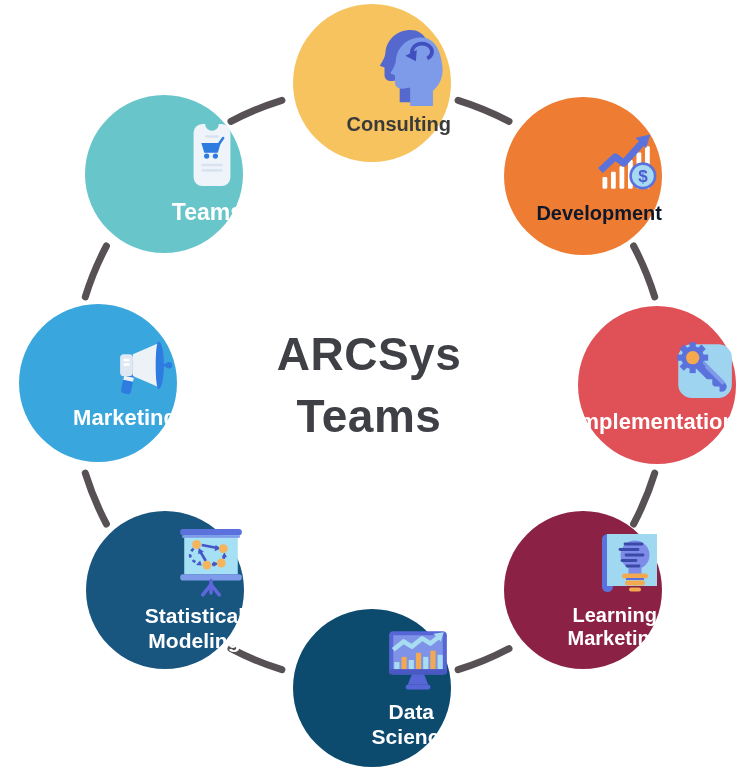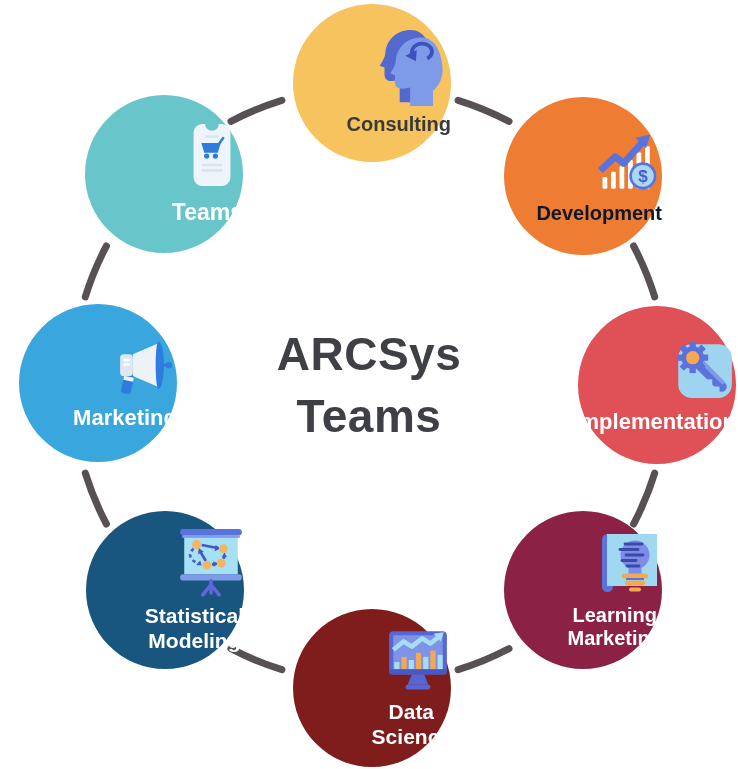--- a/index.html
+++ b/index.html
@@ -124,21 +124,21 @@
           <rect x="27" y="49.5" width="20" height="5" rx="2.5"></rect>
           <rect x="31" y="56.5" width="12" height="4" rx="2"></rect>
         </g>
         <line x1="28" y1="48" x2="46" y2="48" stroke="#5B72DC" stroke-width="2"></line>
       </svg>
     </span>
     <div class="label" style="color: rgb(255, 255, 255);">Learning
 Marketing</div>
   </div>
 
-  <div class="node node--data-science" style="left: 293px; top: 609px; background: #7f1d1d;">
+  <div class="node node--data-science" style="left: 293px; top: 609px; background: #0c4a6e;">
     <span class="icon">
       <svg width="66" height="66" viewBox="0 0 64 64">
         <rect x="4" y="4" width="56" height="42" rx="4" fill="#5666D6"></rect>
         <rect x="8" y="8" width="48" height="33" fill="#7E93E8"></rect>
         <g>
           <rect x="9" y="34" width="5" height="7" fill="#A8DCF0"></rect>
           <rect x="16" y="29" width="5" height="12" fill="#F2A950"></rect>
           <rect x="23" y="32" width="5" height="9" fill="#A8DCF0"></rect>
           <rect x="30" y="25" width="5" height="16" fill="#F2A950"></rect>
           <rect x="37" y="29" width="5" height="12" fill="#A8DCF0"></rect>

